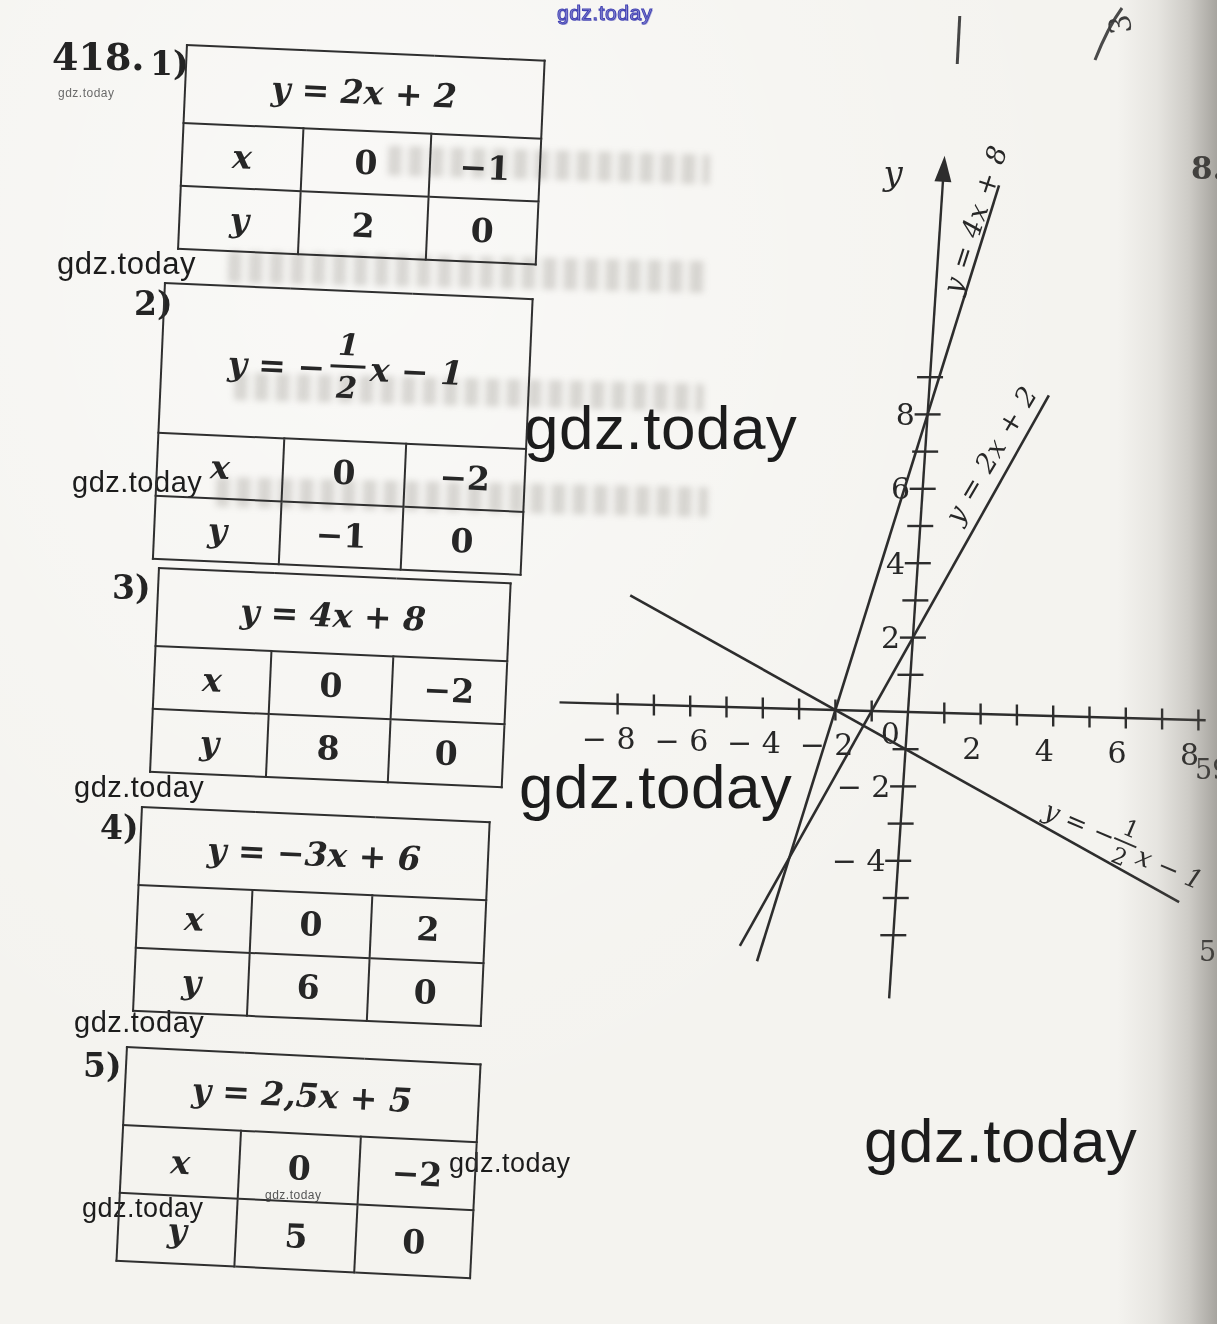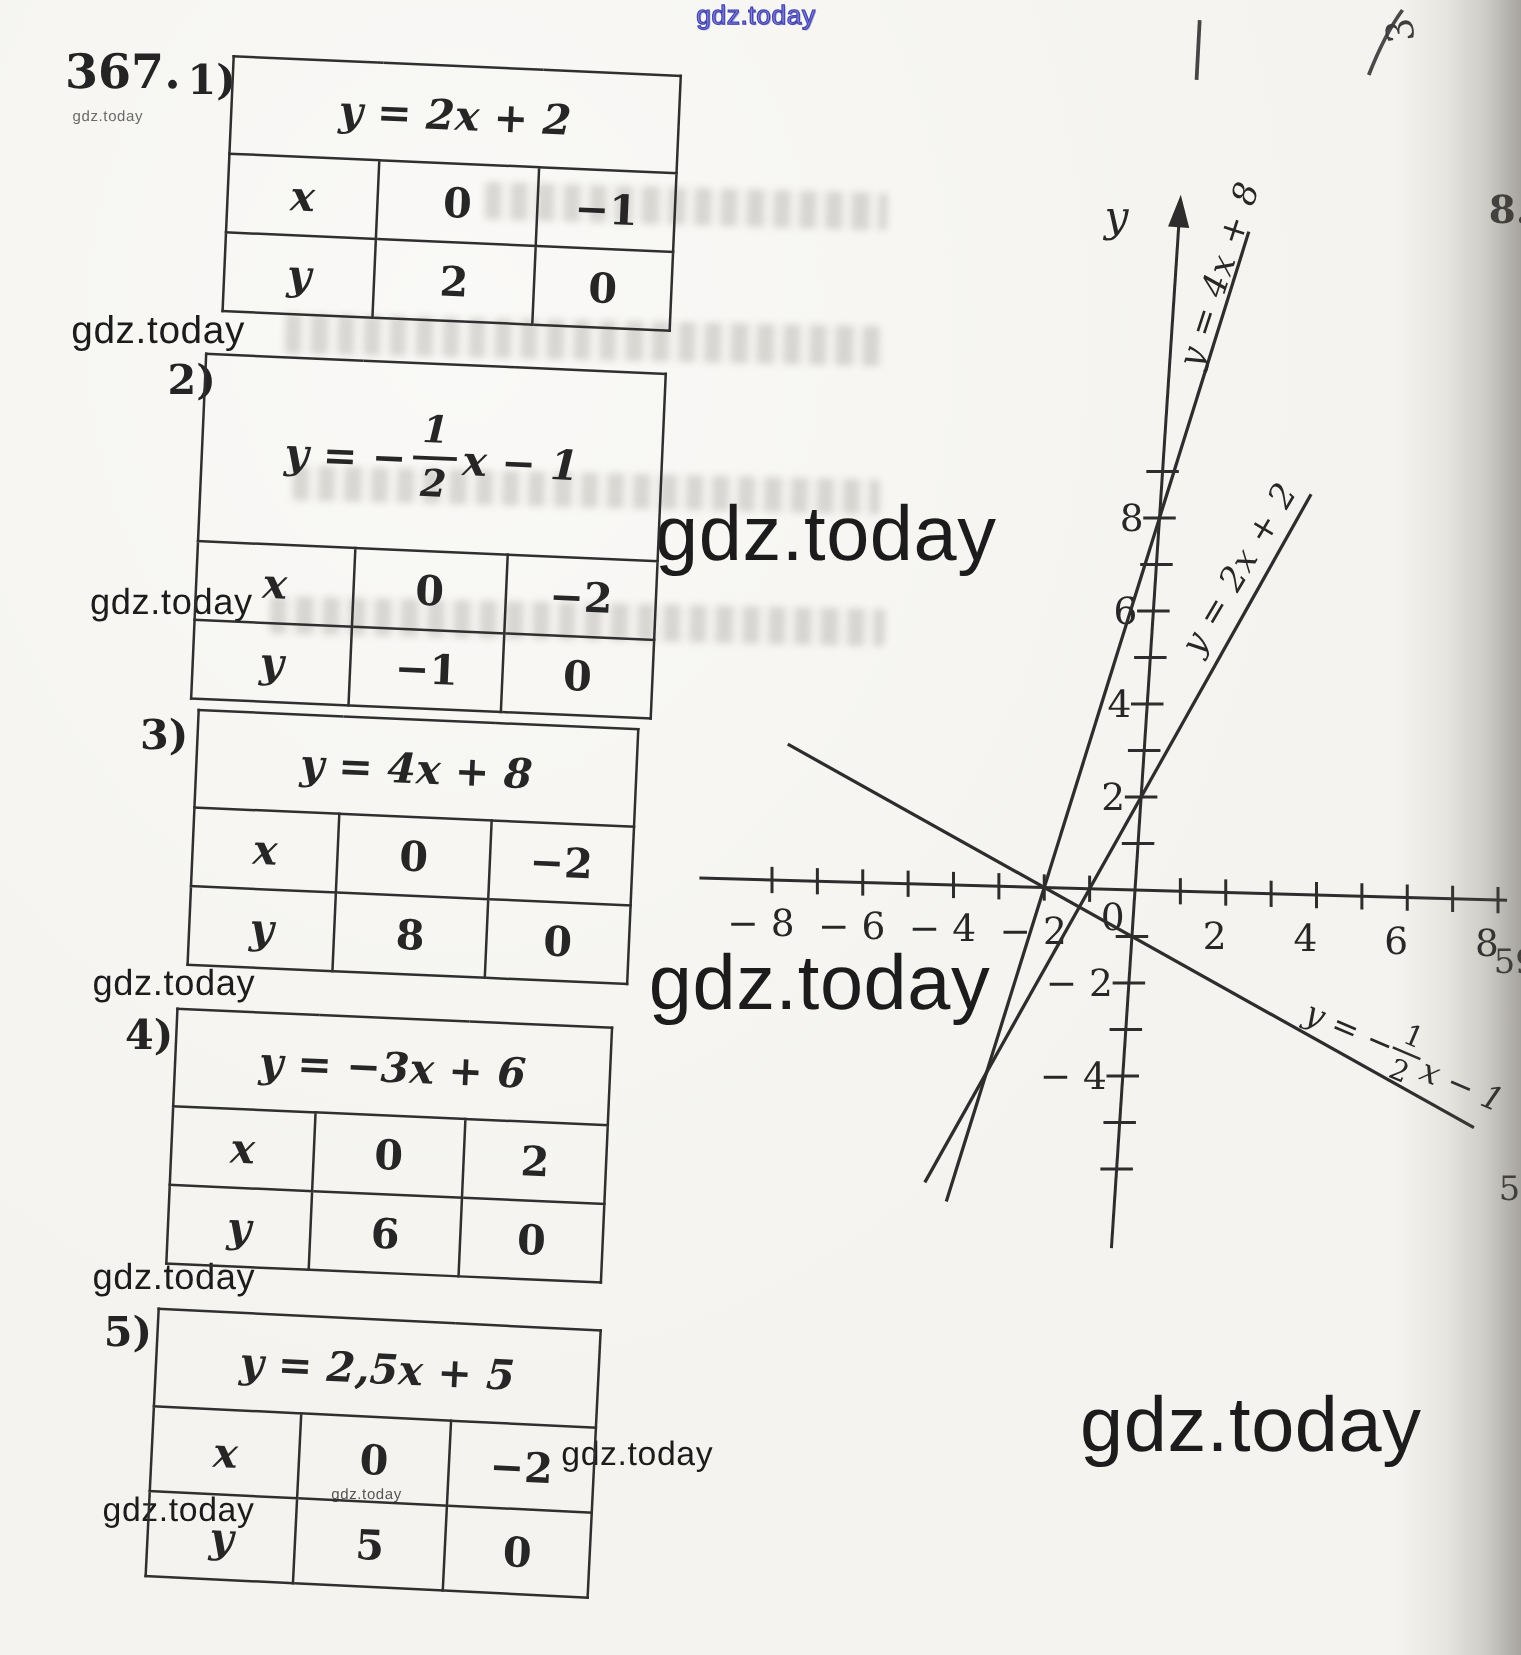--- a/index.html
+++ b/index.html
@@ -144,21 +144,21 @@
 <span class="wm wm4">gdz.today</span>
 <span class="wm wm5">gdz.today</span>
 <span class="wm wm6">gdz.today</span>
 <span class="wm wm7">gdz.today</span>
 <span class="wm wm8">gdz.today</span>
 <span class="wm wm9">gdz.today</span>
 <span class="wm wm10">gdz.today</span>
 <span class="wm wm11">gdz.today</span>
 <span class="wm wm12">gdz.today</span>
 
-<span class="plabel" id="problem-number">367.</span>
+<span class="plabel" id="problem-number">418.</span>
 <span class="plabel item-label" id="lab1">1)</span>
 <span class="plabel item-label" id="lab2">2)</span>
 <span class="plabel item-label" id="lab3">3)</span>
 <span class="plabel item-label" id="lab4">4)</span>
 <span class="plabel item-label" id="lab5">5)</span>
 
 <div class="tblock" id="t1">
   <table class="tbl">
       <colgroup>
         <col style="width:120px">

